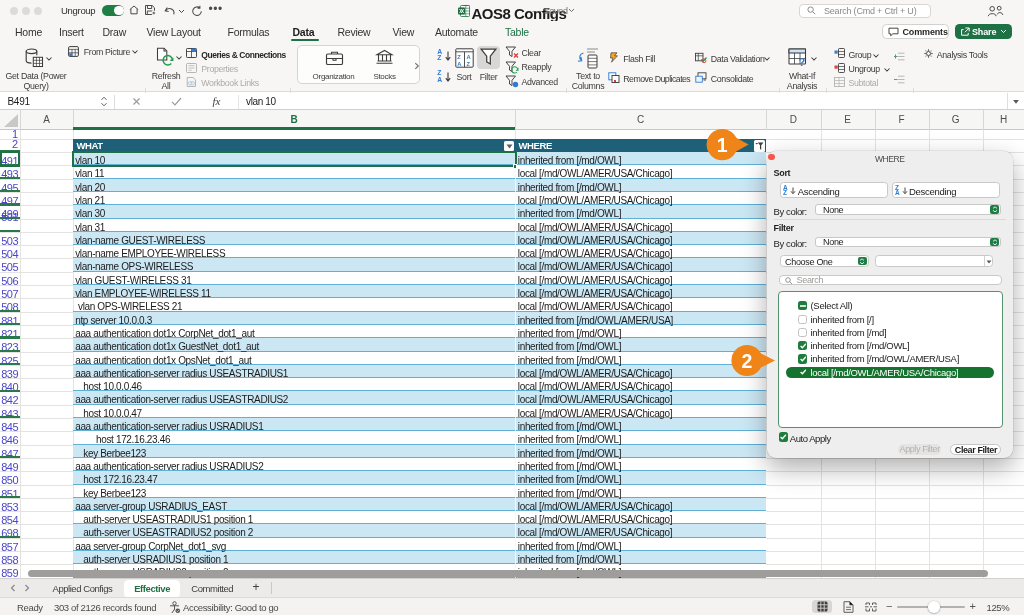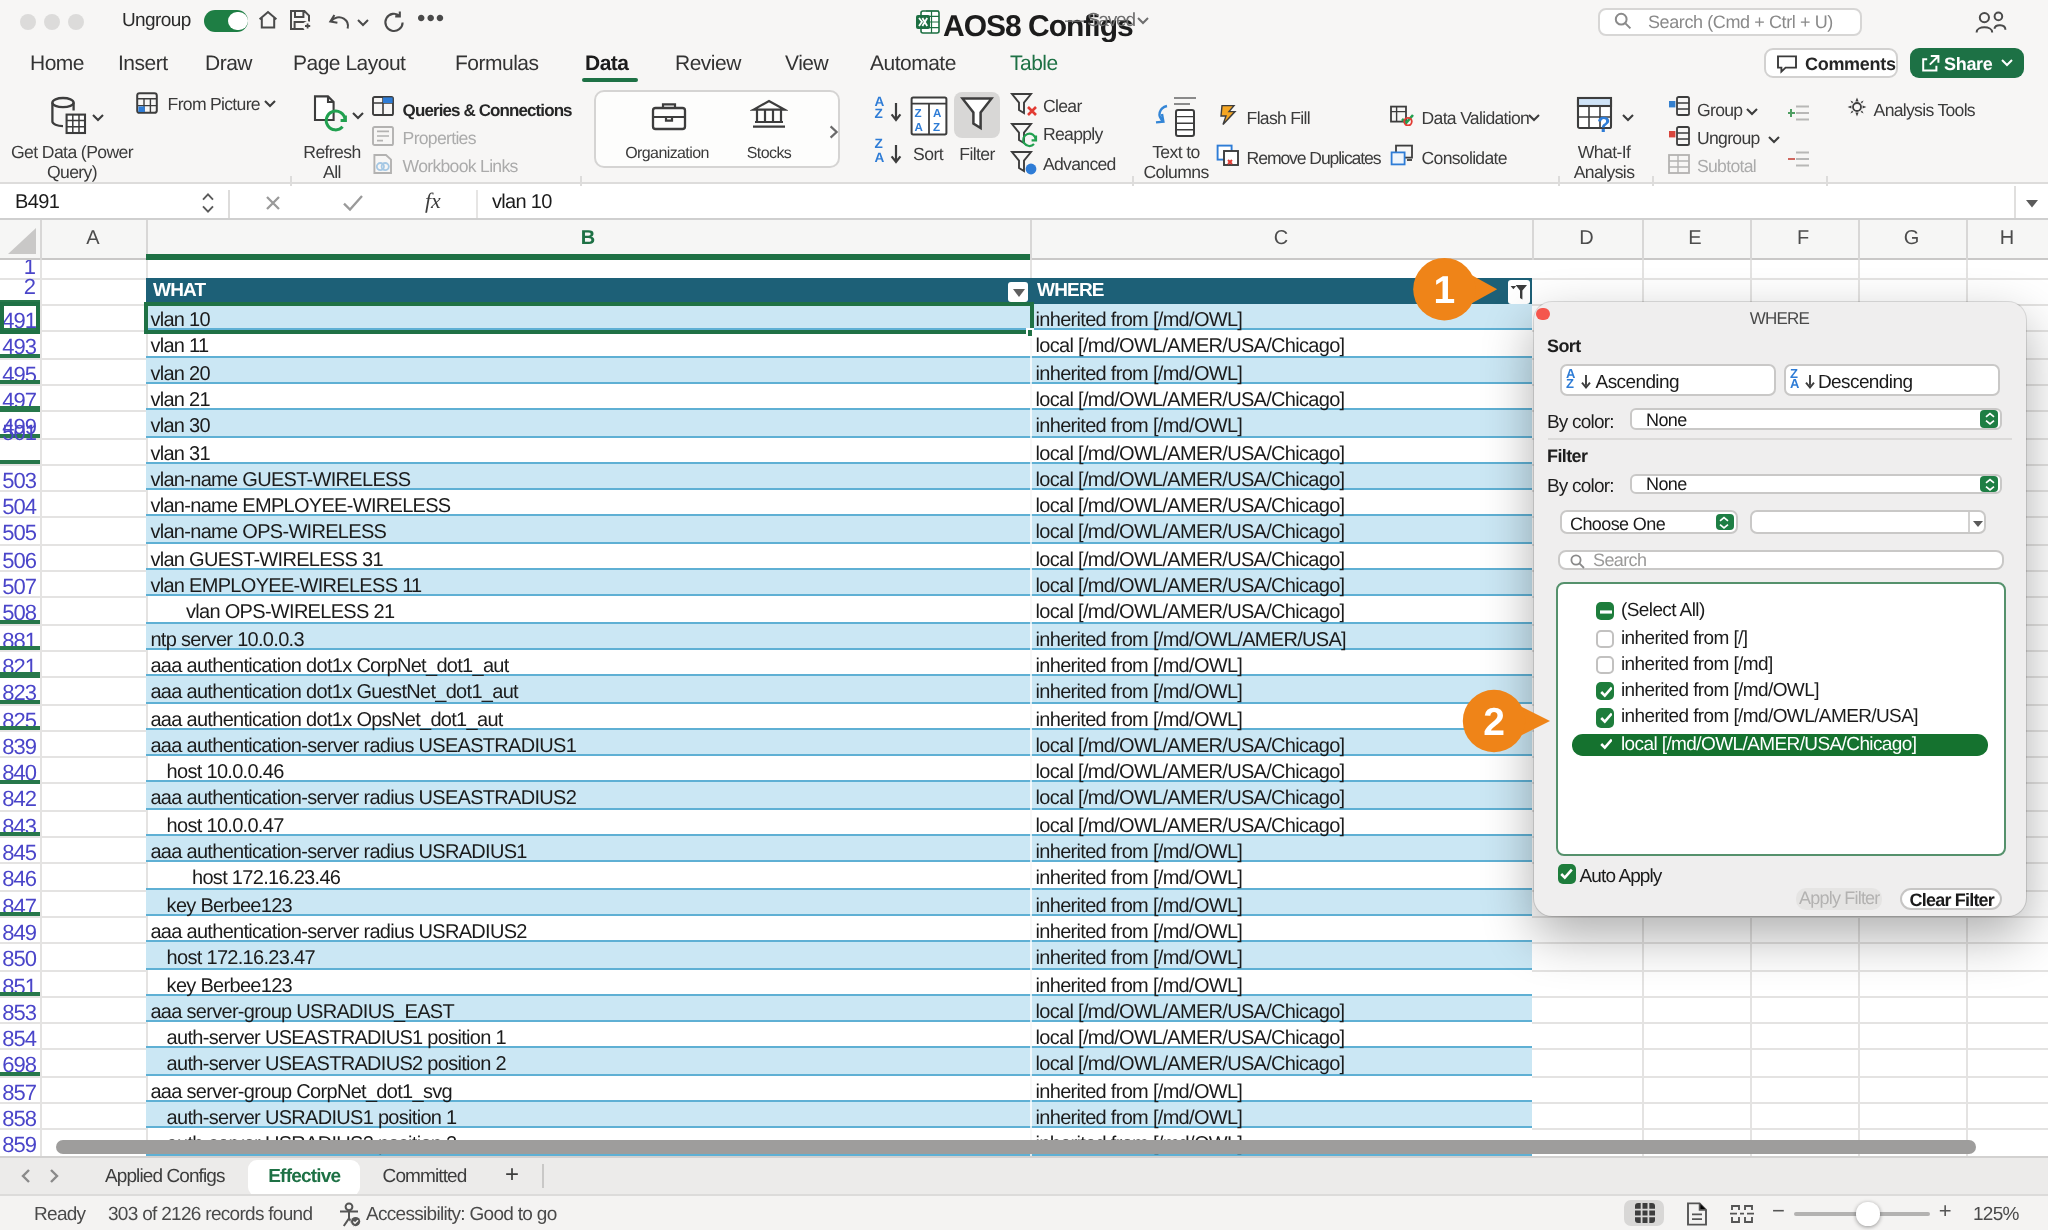--- a/index.html
+++ b/index.html
@@ -88,21 +88,21 @@
       <path d="M1.3 11.2 C1.3 7.8 9.1 7.8 9.1 11.2" fill="none" stroke="#4a4a4a" stroke-width="1"></path>
       <circle cx="12.2" cy="3.2" r="1.9" fill="none" stroke="#4a4a4a" stroke-width="1"></circle>
       <path d="M10.2 9.4 C10.7 6.8 15.7 7.1 15.7 9.9" fill="none" stroke="#4a4a4a" stroke-width="1"></path>
     </svg>
 </div>
 
 <div id="menubar">
   <div class="mtab" style="left:15px">Home</div>
   <div class="mtab" style="left:59px">Insert</div>
   <div class="mtab" style="left:102.5px">Draw</div>
-  <div class="mtab" style="left:146.5px">Page Layout</div>
+  <div class="mtab" style="left:146.5px">View Layout</div>
   <div class="mtab" style="left:227.5px">Formulas</div>
   <div class="mtab" style="left:292.5px;font-weight:bold;color:#1c1c1c">Data</div>
   <div class="abs" style="left:290.5px;top:17.5px;width:28px;height:2.5px;background:#1e7145;border-radius:2px"></div>
   <div class="mtab" style="left:337.5px">Review</div>
   <div class="mtab" style="left:392.5px">View</div>
   <div class="mtab" style="left:435px">Automate</div>
   <div class="mtab" style="left:505px;color:#1e7145">Table</div>
   <div class="abs" style="left:882px;top:3px;width:66.5px;height:15px;background:#fff;border:1px solid #d2d1d0;border-radius:4.5px"></div>
   <svg class="abs" style="left:888px;top:6px" width="11" height="10" viewBox="0 0 11 10">
       <path d="M1 1.2 H10 V6.8 H4.8 L2.7 8.8 V6.8 H1 Z" fill="none" stroke="#3b3b3b" stroke-width="0.95"></path>
@@ -516,21 +516,21 @@
 <div class="rn" style="top:128.9px;height:13.3px">505</div>
 <div class="cell" style="left:73px;width:442px;top:128.9px;height:13.3px;padding-left:2.2px">vlan-name OPS-WIRELESS</div>
 <div class="cell" style="left:515px;width:251px;top:128.9px;height:13.3px;padding-left:2.8px">local [/md/OWL/AMER/USA/Chicago]</div>
 <div class="rn" style="top:142.2px;height:13.3px">506</div>
 <div class="cell" style="left:73px;width:442px;top:142.2px;height:13.3px;padding-left:2.2px">vlan GUEST-WIRELESS 31</div>
 <div class="cell" style="left:515px;width:251px;top:142.2px;height:13.3px;padding-left:2.8px">local [/md/OWL/AMER/USA/Chicago]</div>
 <div class="rn" style="top:155.5px;height:13.3px">507</div>
 <div class="cell" style="left:73px;width:442px;top:155.5px;height:13.3px;padding-left:2.2px">vlan EMPLOYEE-WIRELESS 11</div>
 <div class="cell" style="left:515px;width:251px;top:155.5px;height:13.3px;padding-left:2.8px">local [/md/OWL/AMER/USA/Chicago]</div>
 <div class="rn" style="top:168.8px;height:13.3px">508</div>
-<div class="cell" style="left:73px;width:442px;top:168.8px;height:13.3px;padding-left:20px">vlan OPS-WIRELESS 21</div>
+<div class="cell" style="left:73px;width:442px;top:168.8px;height:13.3px;padding-left:5px">vlan OPS-WIRELESS 21</div>
 <div class="cell" style="left:515px;width:251px;top:168.8px;height:13.3px;padding-left:2.8px">local [/md/OWL/AMER/USA/Chicago]</div>
 <div class="hrl" style="top:180.3px"></div>
 <div class="rn" style="top:182.1px;height:13.3px">881</div>
 <div class="cell" style="left:73px;width:442px;top:182.1px;height:13.3px;padding-left:2.2px">ntp server 10.0.0.3</div>
 <div class="cell" style="left:515px;width:251px;top:182.1px;height:13.3px;padding-left:2.8px">inherited from [/md/OWL/AMER/USA]</div>
 <div class="hrl" style="top:193.6px"></div>
 <div class="rn" style="top:195.4px;height:13.3px">821</div>
 <div class="cell" style="left:73px;width:442px;top:195.4px;height:13.3px;padding-left:2.2px">aaa authentication dot1x CorpNet_dot1_aut</div>
 <div class="cell" style="left:515px;width:251px;top:195.4px;height:13.3px;padding-left:2.8px">inherited from [/md/OWL]</div>
 <div class="hrl" style="top:206.9px"></div>

